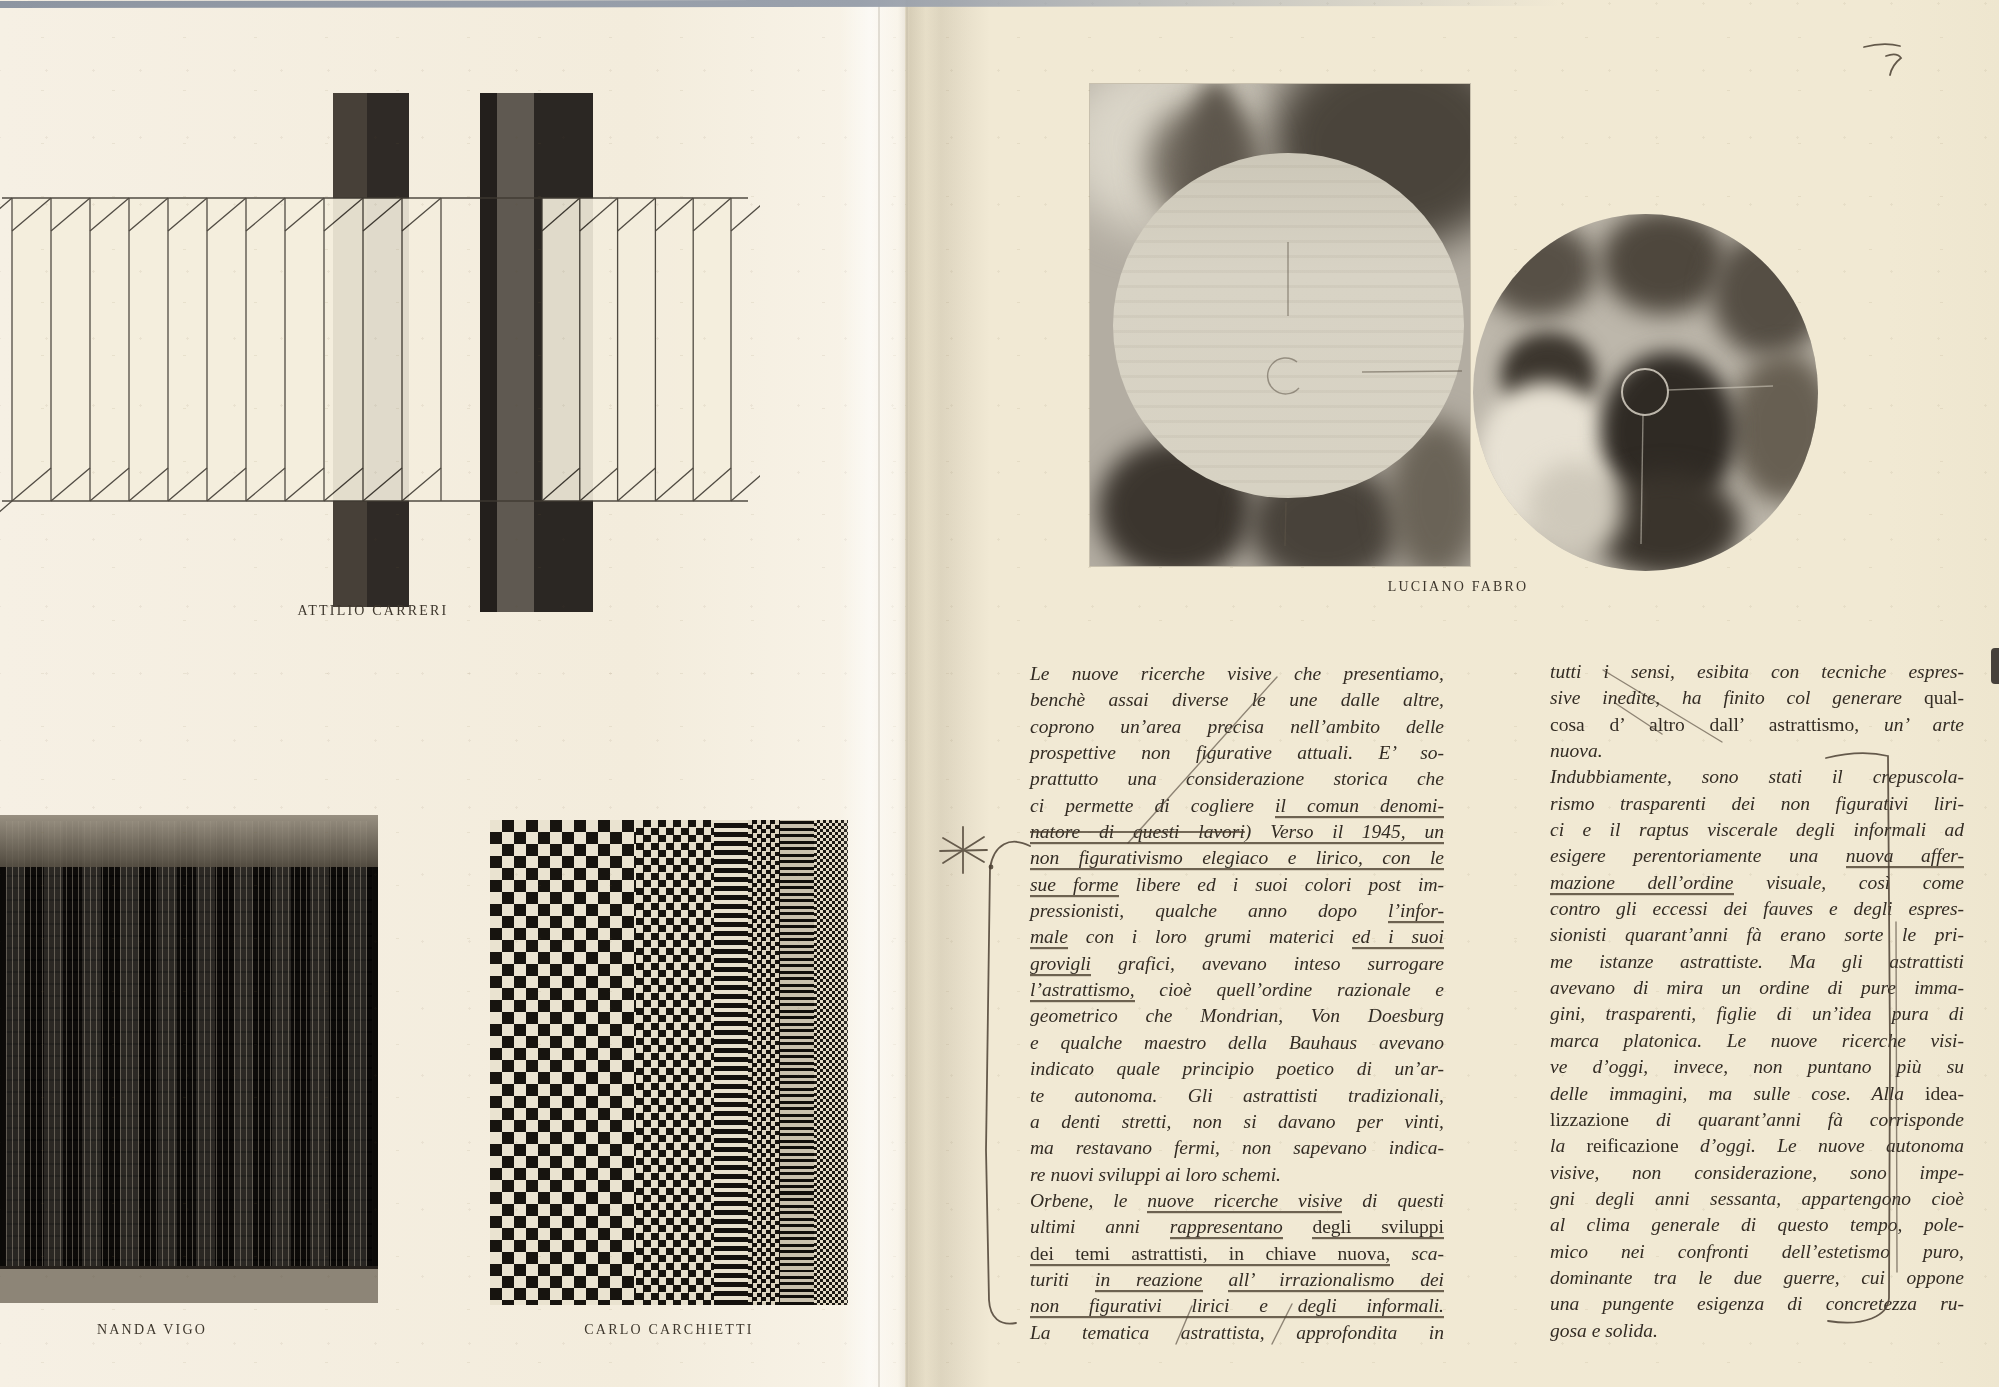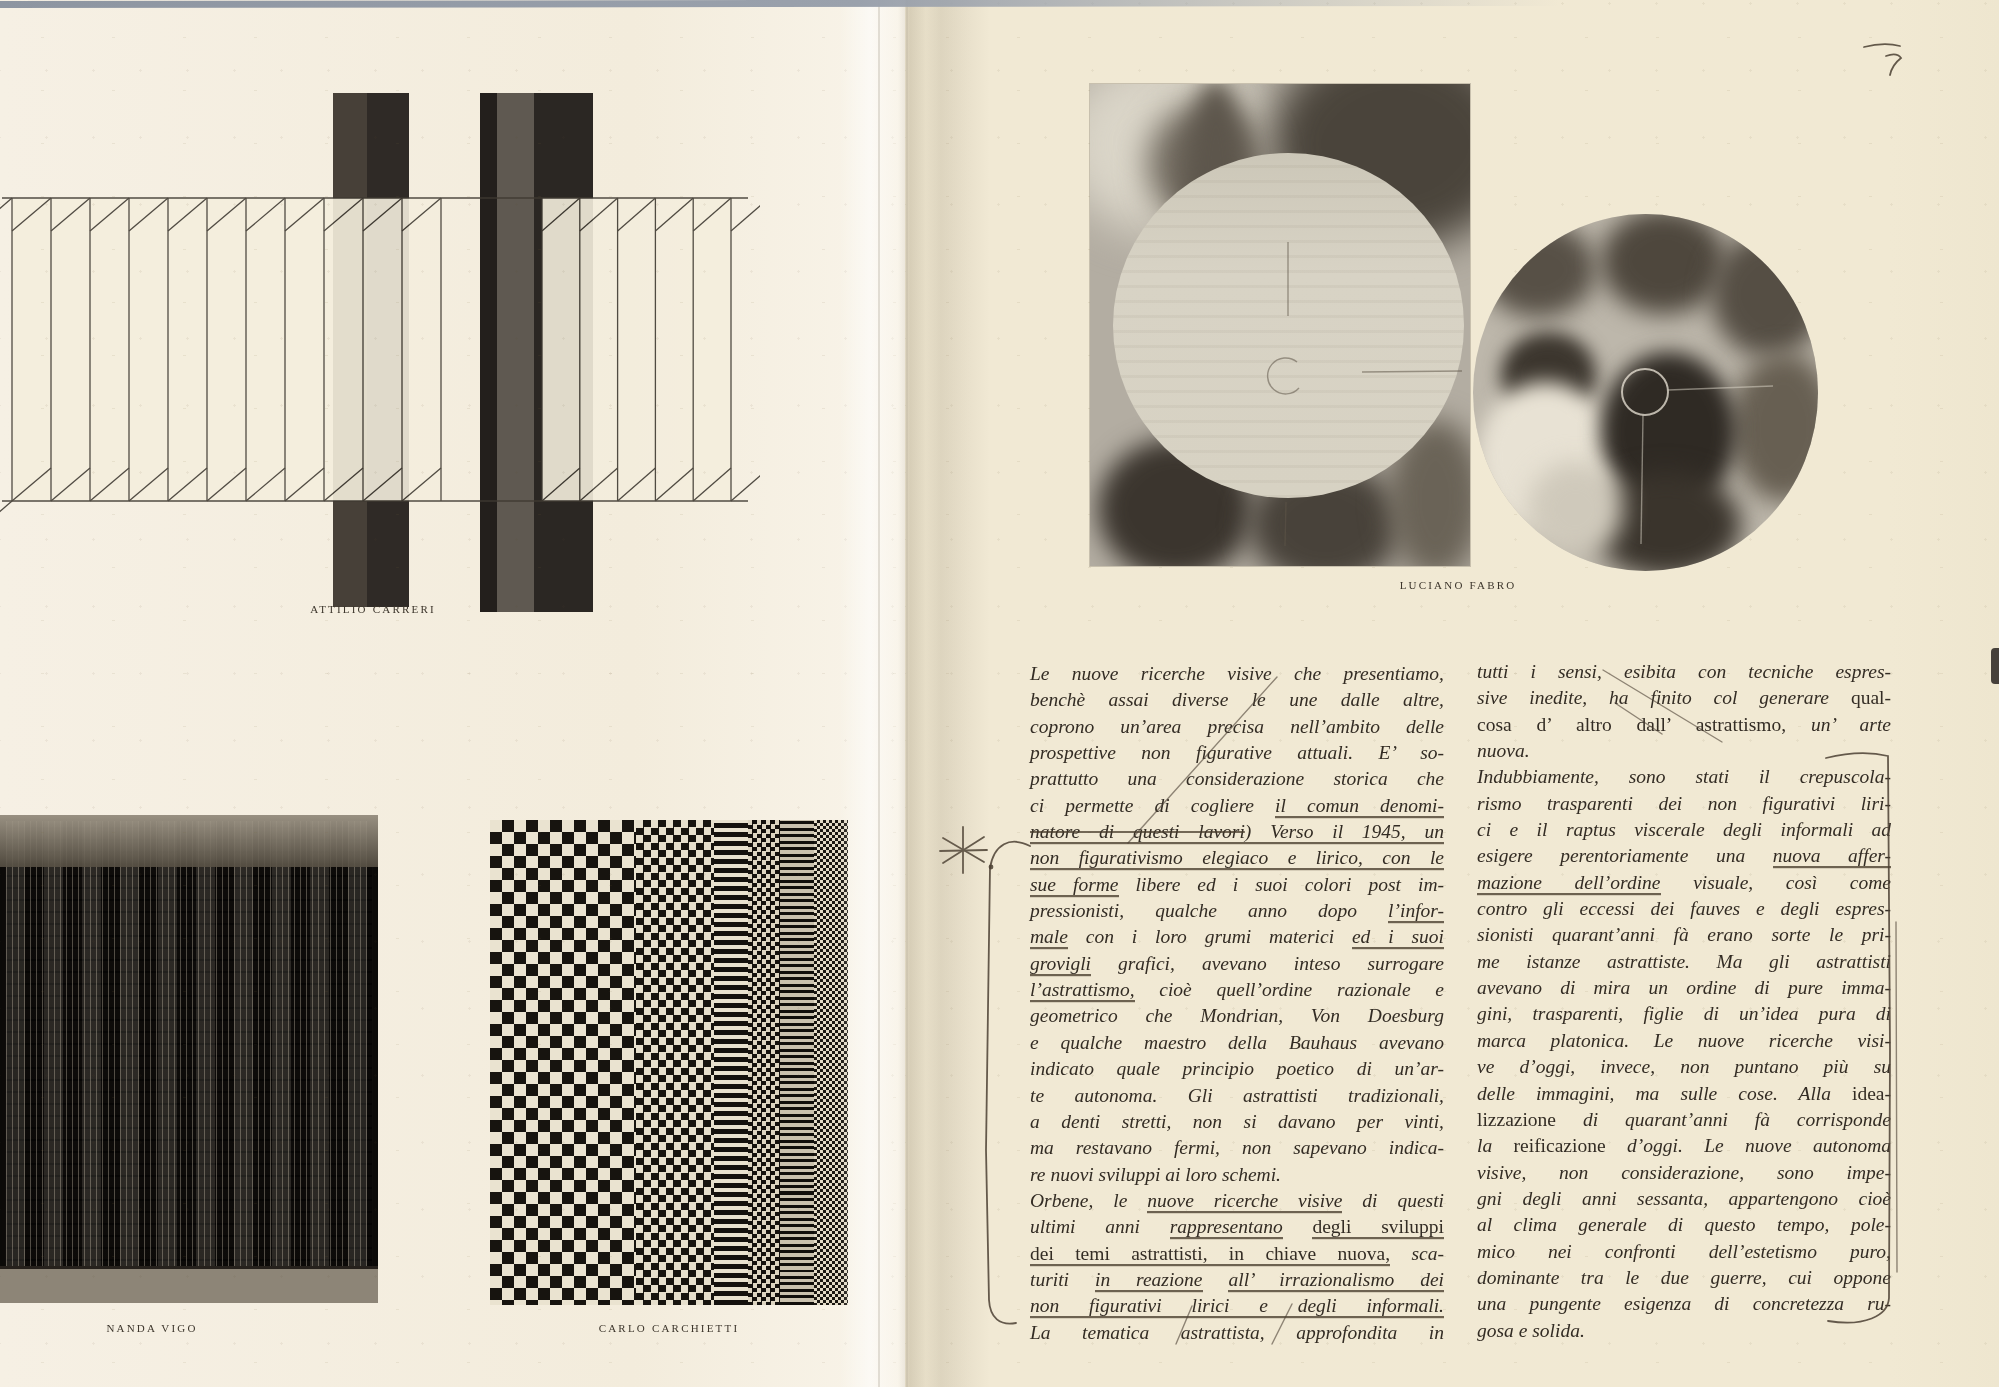--- a/index.html
+++ b/index.html
@@ -17,21 +17,21 @@
   #scanner-edge{position:absolute;left:0;top:0;width:1560px;height:7px;
     background:linear-gradient(90deg,#8d95a1 0%,#9aa1ac 55%,rgba(154,161,172,0) 100%);
     transform:rotate(-.08deg);}
   #gutter{position:absolute;left:840px;top:0;width:220px;height:100%;pointer-events:none;
     background:linear-gradient(90deg,rgba(255,255,255,0) 0px,rgba(255,255,255,.55) 30px,
       rgba(244,238,226,.25) 58px,rgba(129,116,95,.20) 70px,rgba(170,157,134,.10) 86px,
       rgba(129,116,95,.16) 101px,rgba(129,116,95,0) 150px);}
   .crease{position:absolute;top:0;height:100%;width:2px;background:rgba(110,98,80,.18);}
 
   
-  .cap{position:absolute;transform:translateX(-50%);font-size:11px;letter-spacing:2.2px;
+  .cap{position:absolute;transform:translateX(-50%);font-size:14px;letter-spacing:2.2px;
        color:#3d362c;white-space:nowrap;}
 
   
   #carreri-svg{position:absolute;left:0;top:85px;}
 
   
   #vigo{position:absolute;left:0;top:815px;width:378px;height:488px;background:#14110e;
         box-shadow:inset 0 0 0 5px rgba(12,10,8,.85),inset 0 0 46px rgba(0,0,0,.65);}
   #vigo .tex{position:absolute;inset:6px;
     background:
@@ -79,21 +79,21 @@
   #fabro-circle .c5{left:28px;top:118px;width:95px;height:85px;background:#3c362e;filter:blur(9px);}
   #fabro-circle .c6{left:5px;top:168px;width:135px;height:150px;background:#e8e2d4;filter:blur(10px);}
   #fabro-circle .c7{left:128px;top:138px;width:135px;height:160px;background:#2f2a24;filter:blur(10px);}
   #fabro-circle .c8{left:118px;top:258px;width:150px;height:105px;background:#3a342c;filter:blur(12px);}
   #fabro-circle .c9{left:55px;top:248px;width:95px;height:95px;background:#cfc9bb;filter:blur(12px);}
   .ph-marks{position:absolute;inset:0;pointer-events:none;}
 
   
   .col{position:absolute;width:414px;color:#332c24;font-style:italic;
        font-size:19.5px;line-height:26.35px;}
-  #col1{left:1030px;top:661px;} #col2{left:1477px;top:659px;}
+  #col1{left:1030px;top:661px;} #col2{left:1550px;top:659px;}
   .tline{text-align:justify;text-align-last:justify;height:26.35px;overflow:visible;}
   .tline.tend{text-align-last:left;}
   .u{box-shadow:0 2.2px 0 rgba(72,60,44,.78);}
   .r{font-style:normal;}
   .s{text-decoration:line-through;text-decoration-thickness:2px;
      text-decoration-color:rgba(72,60,44,.75);}
 
   #pen-overlay{position:absolute;left:0;top:0;pointer-events:none;}
   .pen{stroke:#4b4033;stroke-width:1.8;fill:none;stroke-linecap:round;opacity:.85;}
   .pen.thin{stroke-width:1.4;opacity:.6;}

